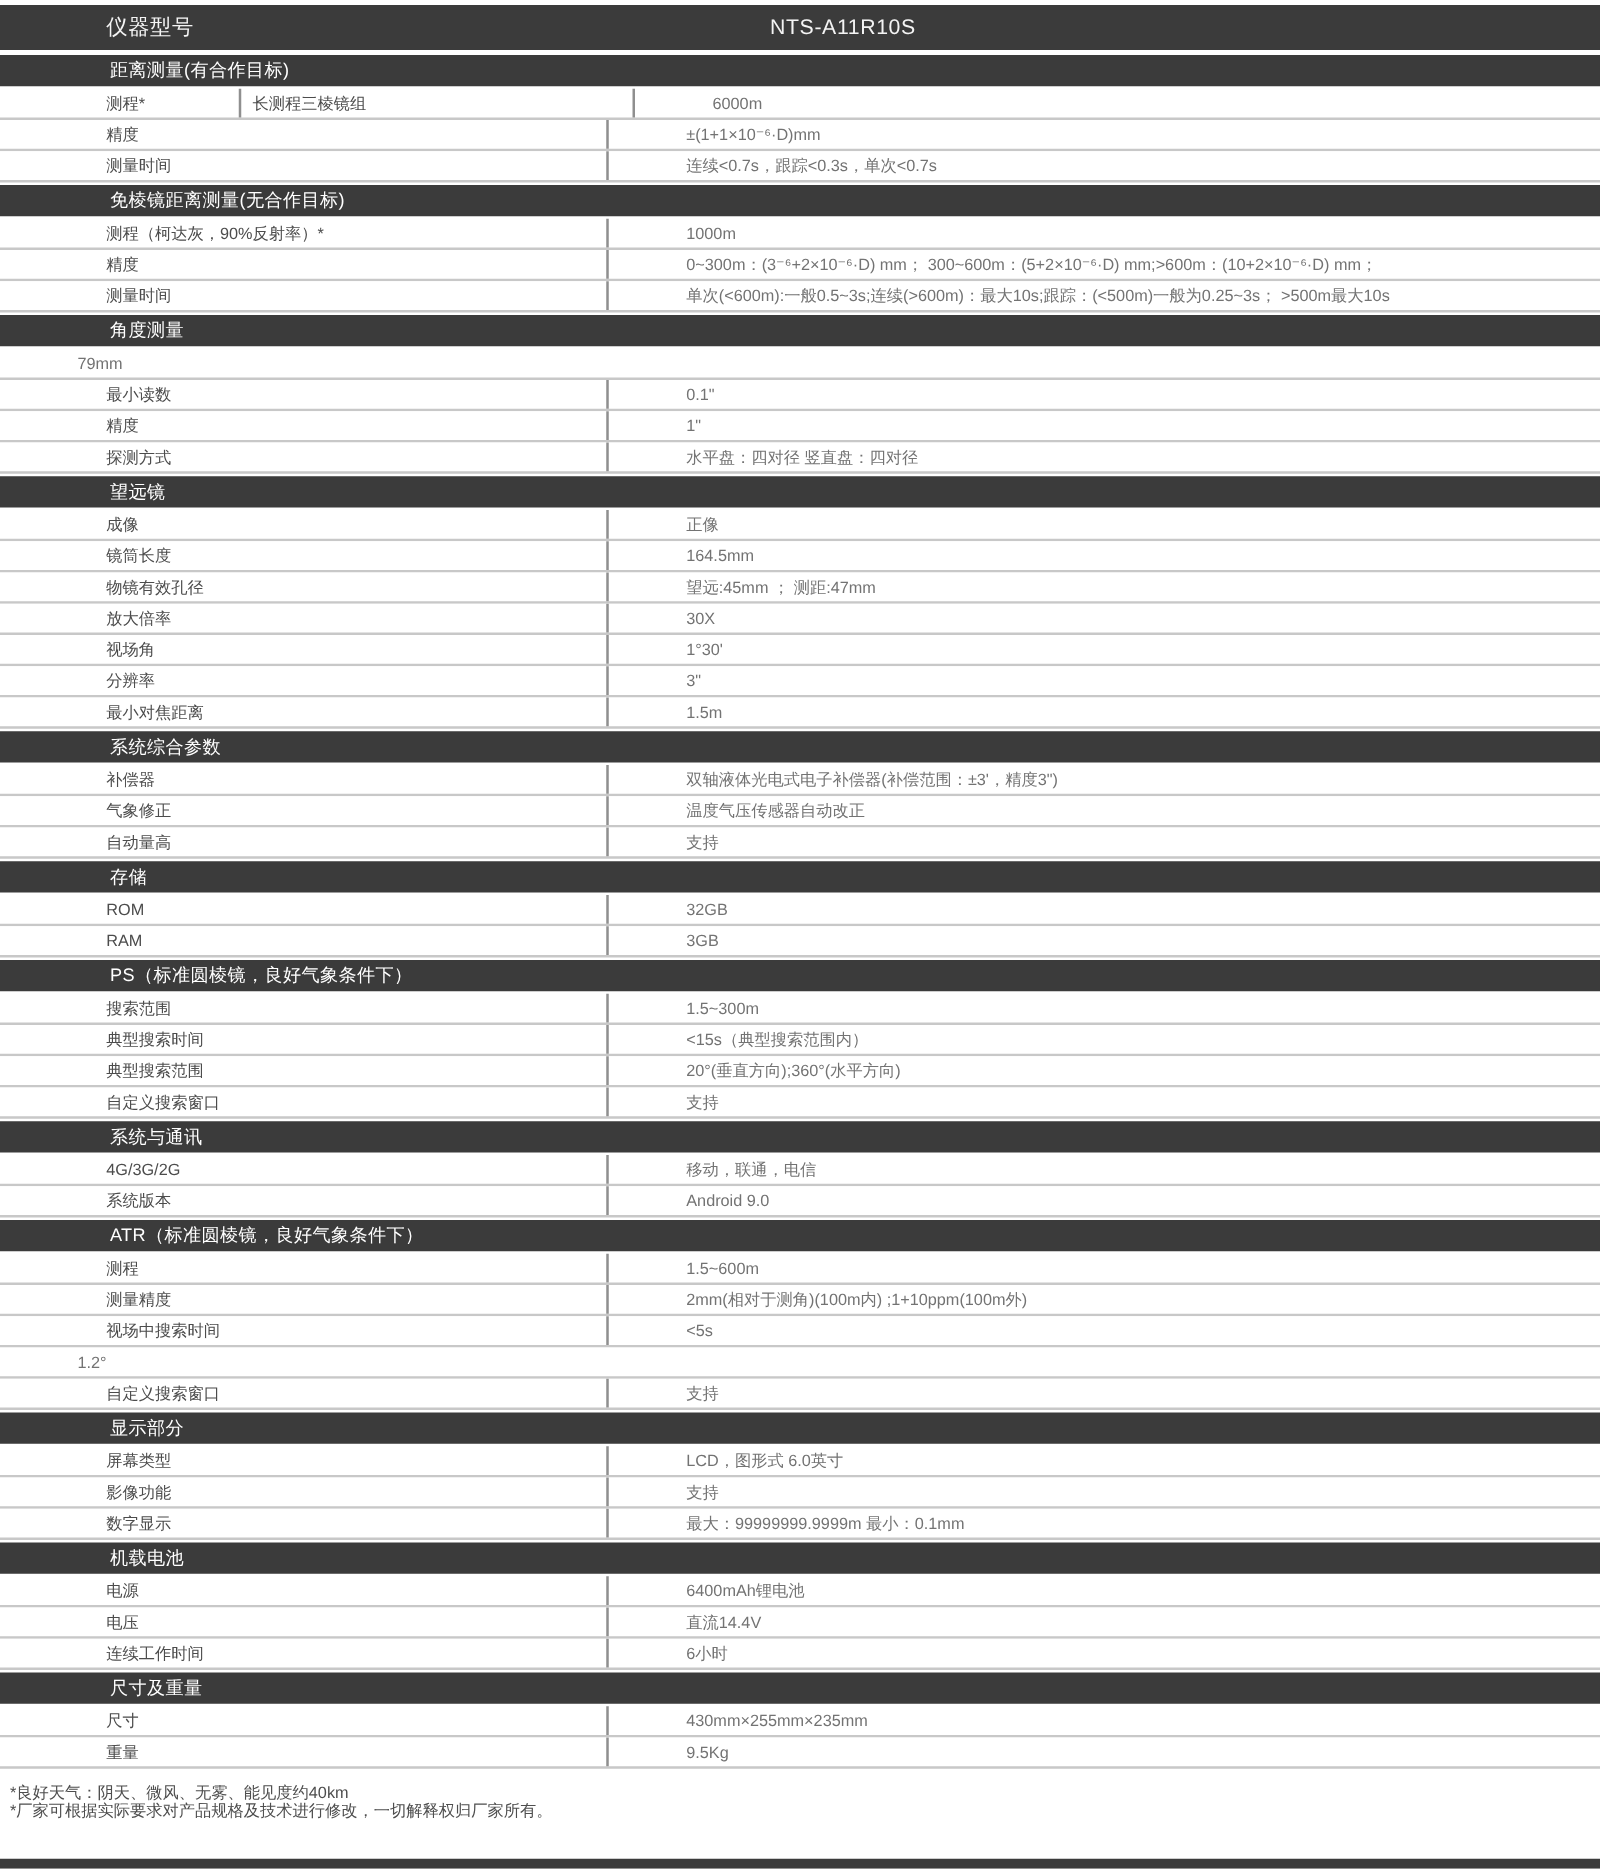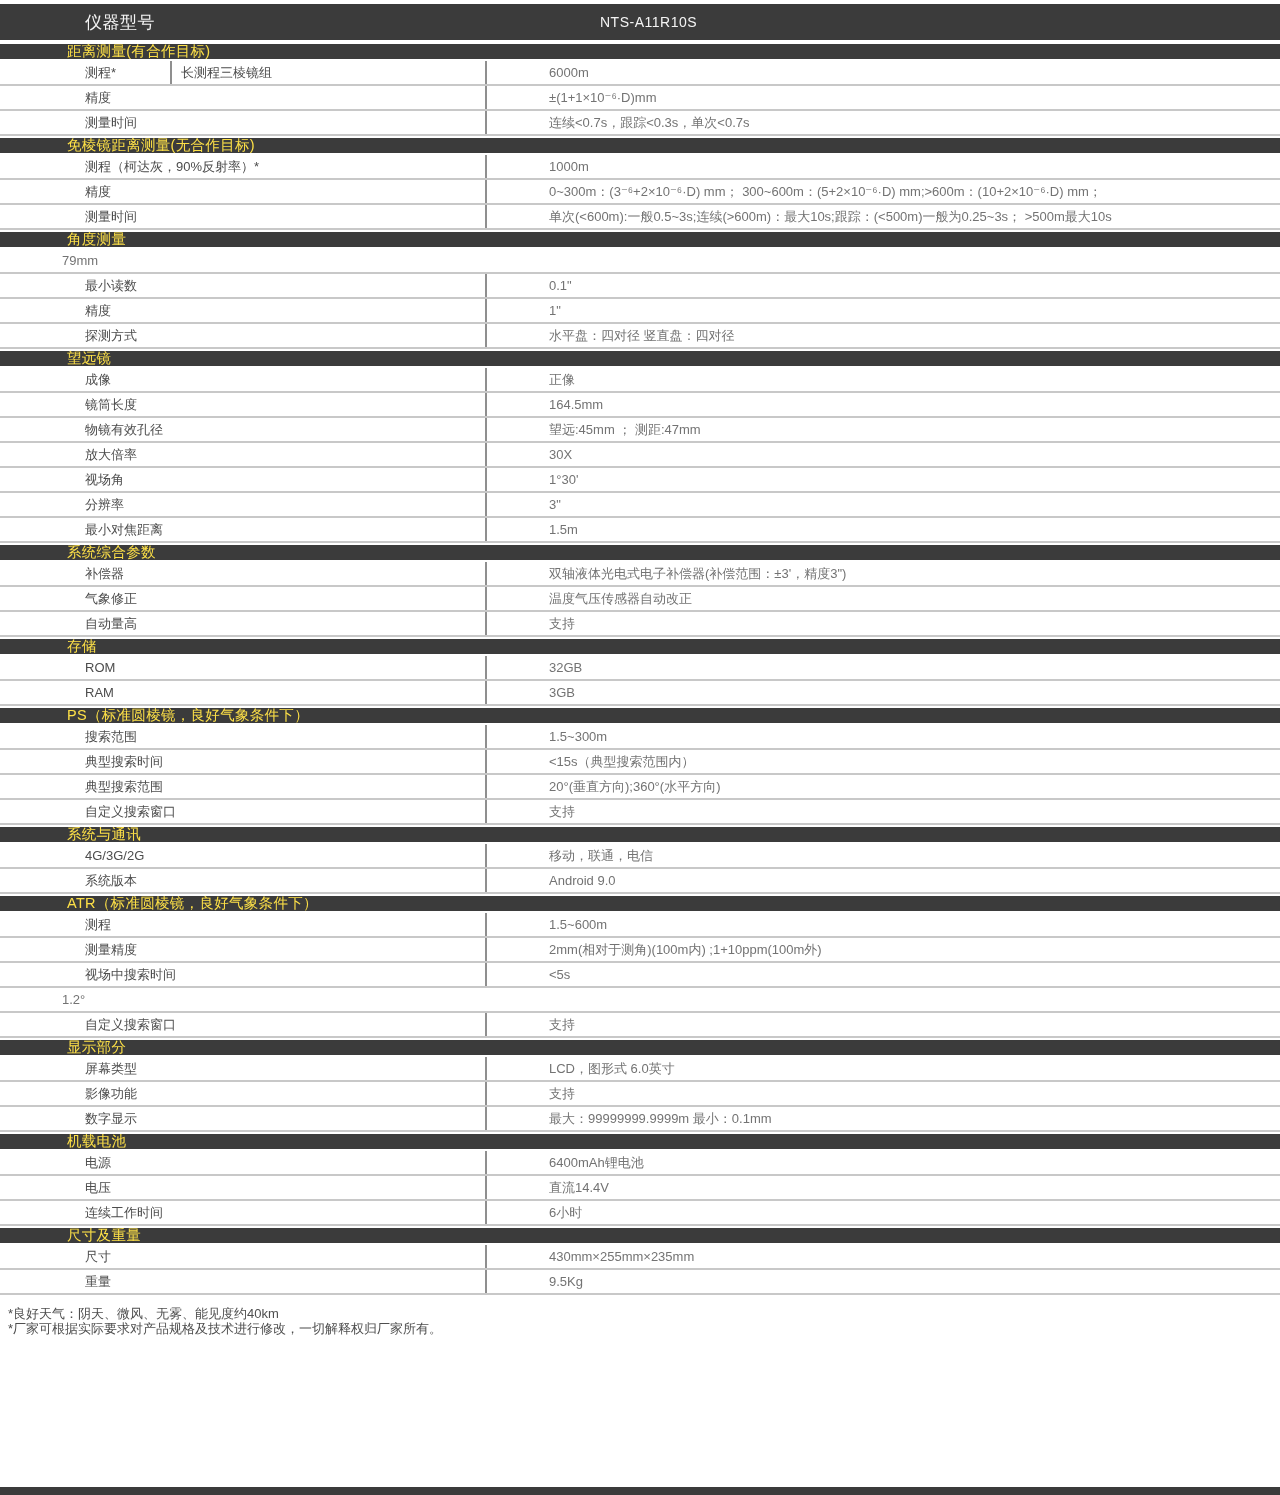--- a/index.html
+++ b/index.html
@@ -2,32 +2,32 @@
 <html><head>
 <meta charset="utf-8">
 <style>
   html,body{margin:0;padding:0;background:#ffffff;}
   body{font-family:"Liberation Sans","DejaVu Sans",sans-serif;color:#4c4c4c;}
   .page{position:relative;width:1280px;height:1495px;background:#ffffff;display:flex;flex-direction:column;box-sizing:border-box;padding-top:4px;border-radius:21px;}
 
   
   .hdr-row{position:relative;height:36px;background:#3b3b3b;color:#f4f4f4;flex:0 0 auto;}
   .hdr-label{position:absolute;left:85px;top:50%;transform:translateY(-50%);font-size:17px;letter-spacing:.5px;}
-  .hdr-model{position:absolute;left:600px;top:50%;transform:translateY(-50%);font-size:14px;letter-spacing:.5px;}
+  .hdr-model{position:absolute;left:616px;top:50%;transform:translateY(-50%);font-size:17px;letter-spacing:.5px;}
   .hdr-gap{height:2px;background:#ffffff;flex:0 0 auto;}
 
   
-  .section-bar{height:15px;margin:2px 0;background:#3b3b3b;color:#fde047;display:flex;align-items:center;padding-left:67px;box-sizing:border-box;flex:0 0 auto;}
+  .section-bar{height:25px;margin:2px 0;background:#3b3b3b;color:#ffffff;display:flex;align-items:center;padding-left:88px;box-sizing:border-box;flex:0 0 auto;}
   .section-title{font-size:14.5px;letter-spacing:.3px;}
 
   
   .row{height:25px;box-sizing:border-box;border-bottom:2px solid #c8c8c8;display:flex;align-items:stretch;font-size:13px;flex:0 0 auto;background:#fff;}
   .cell{display:flex;align-items:center;box-sizing:border-box;overflow:hidden;white-space:nowrap;}
   .cell.label{width:487px;padding-left:85px;border-right:2px solid #8f8f8f;color:#4c4c4c;}
-  .cell.label.narrow{width:172px;}
+  .cell.label.narrow{width:193px;}
   .cell.sublabel{width:315px;padding-left:9px;border-right:2px solid #8f8f8f;color:#4c4c4c;}
   .cell.value{flex:1;padding-left:62px;color:#737373;}
 
   
   .footnotes{margin-top:11px;padding-left:8px;font-size:13px;color:#4e4e4e;line-height:15px;flex:0 0 auto;}
   .footnotes div{white-space:nowrap;}
 
   
   .bottom-bar{margin-top:auto;height:8px;background:#3b3b3b;flex:0 0 auto;}
 </style>

